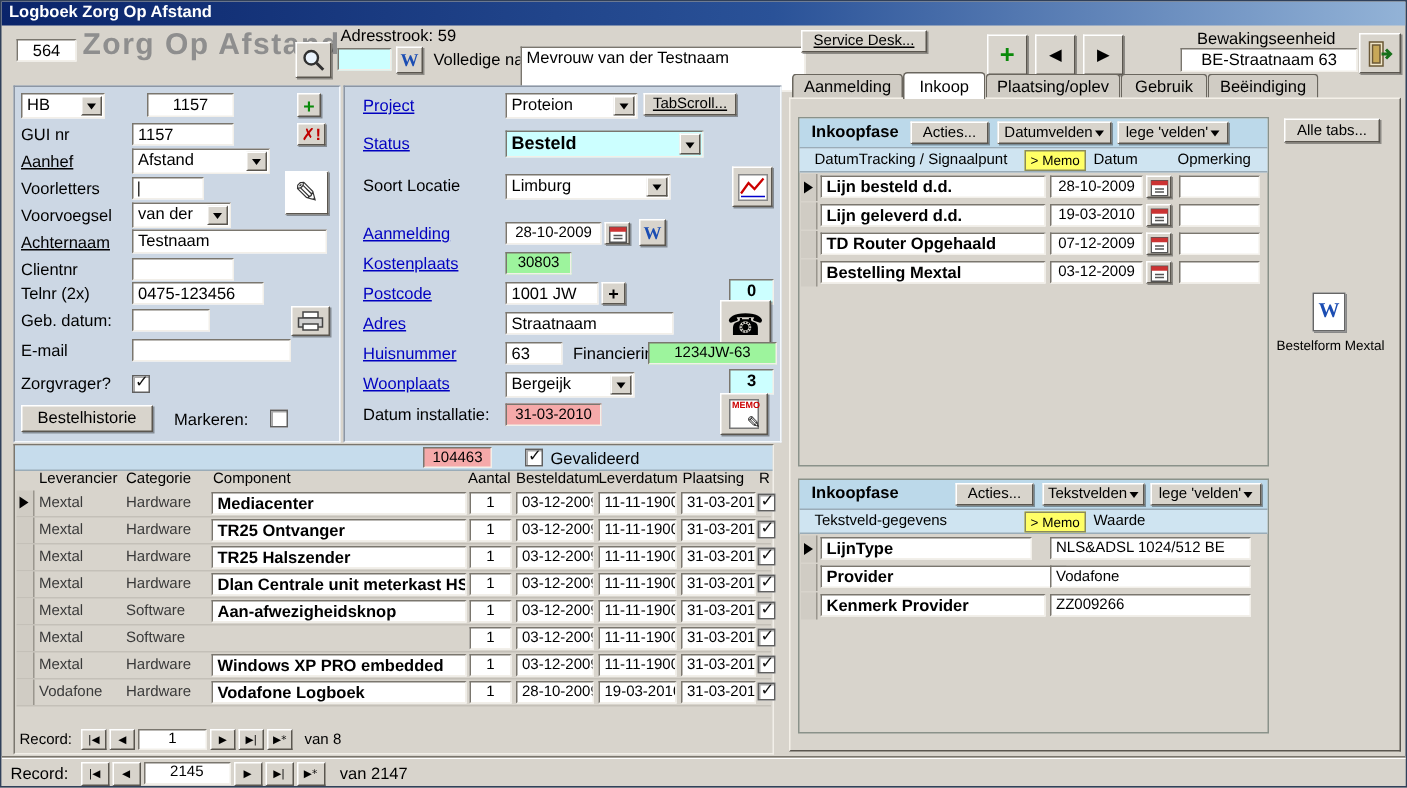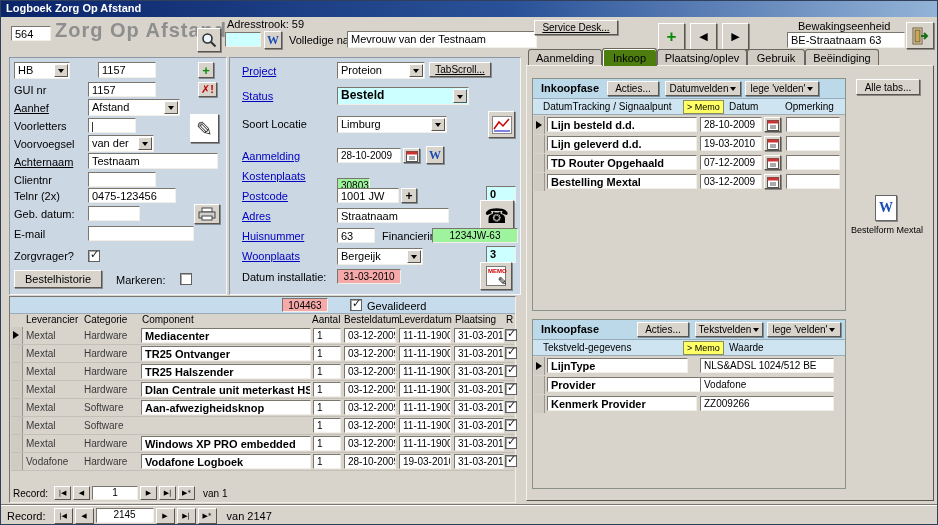--- a/index.html
+++ b/index.html
@@ -14,41 +14,41 @@
   .f{position:absolute;background:#fff;border:1px solid;border-color:#7a766e #f2efe9 #f2efe9 #7a766e;
     padding:1px 3px;font-size:11px;line-height:1.15;overflow:hidden;white-space:nowrap}
   .lbl{position:absolute;white-space:nowrap;font-size:11px}
   .sm{font-size:10px}
   .link{color:#0000c0;text-decoration:underline}
   .ulbl{text-decoration:underline}
   .panel{position:absolute;background:#ccd7e4;border:1px solid;border-color:#8c96a4 #f4f8fc #f4f8fc #8c96a4}
   .cyanbg{background:#ccffff}
   .greenbg{background:#9df49d;text-align:center}
   .pinkbg{background:#f5a9a9;text-align:center}
-  .center{text-align:left}
+  .center{text-align:center}
   .bold{font-weight:bold}
   .cb{position:absolute;width:12px;height:12px;background:#fff;border:1px solid #606060;box-shadow:inset 1px 1px 0 #a8a8a8}
   .cb.checked::after{content:"✓";position:absolute;left:1px;top:-3px;font-size:11px;font-weight:bold;color:#101010}
   .combo{padding-right:17px}
   .dd{position:absolute;right:1px;top:1px;bottom:1px;width:14px;background:#d8d4cc;
     border:1px solid;border-color:#fff #5a564f #5a564f #fff;display:flex;align-items:center;justify-content:center}
   .dd::after{content:"";width:0;height:0;border:3px solid transparent;border-top:4px solid #000;margin-top:4px}
   .ddbtn::after{content:"";width:0;height:0;border:3px solid transparent;border-top:4px solid #000;margin-top:4px}
   .caret{display:inline-block;width:1px;height:10px;background:#333;vertical-align:middle}
   .plusg{color:#0a8a0a;font-weight:bold;font-size:17px;line-height:1}
   .plusk{color:#000;font-weight:bold;font-size:12px;line-height:1}
   .delx{color:#c00000;font-weight:bold;font-size:11px}
   .wsm{color:#1b4db3;font-weight:bold;font-size:12px;font-family:"Liberation Serif",serif}
   .navg{font-family:"DejaVu Sans",sans-serif;font-size:7px}
   .hdrarrow{font-family:"DejaVu Sans",sans-serif;font-size:11px}
   .apptitle{position:absolute;font-size:20px;font-weight:bold;color:#8e8e8e;letter-spacing:1px}
   
   .tab{position:absolute;top:48px;height:17px;background:#d0ccc4;border:1px solid #6a665e;border-bottom:none;
     border-radius:3px 3px 0 0;display:flex;align-items:center;justify-content:center;padding:0 6px;cursor:pointer}
-  .tab.active{background:#4d7c0f;top:47px;height:18px;z-index:6;box-shadow:inset 1px 0 0 #fff,inset 0 1px 0 #fff}
+  .tab.active{background:#ffffff;top:47px;height:18px;z-index:6;box-shadow:inset 1px 0 0 #fff,inset 0 1px 0 #fff}
   .tabpage{position:absolute;left:525px;top:64px;width:408px;height:436px;background:#d8d4cc;
     border:1px solid;border-color:#f4f0e8 #5a564f #5a564f #f4f0e8;z-index:2}
   
   .sect{position:absolute;border:1px solid #8a928a;background:#d8d4cc;z-index:3}
   .shead{position:absolute;left:0;top:0;right:0;height:20px;background:#bcd9ea;border-bottom:1px solid #9aacb8}
   .ssub{position:absolute;left:0;top:20px;right:0;height:16px;background:#cfe4f1;border-bottom:1px solid #9aacb8}
   .memobtn{position:absolute;background:#ffff66;border:1px solid #8a8a5a;font-size:9px;padding:0 3px;line-height:12px;cursor:pointer}
   .irow{position:relative;height:19px}
   .irow .isel{position:absolute;left:0;top:0;width:11px;height:18px;background:#d0ccc4;border-right:1px solid #9a968e}
   .irow.current .isel::after{content:"";position:absolute;left:2px;top:5px;width:0;height:0;
@@ -89,21 +89,21 @@
       <circle cx="6.5" cy="6.5" r="4.5" fill="#eaf4fd" stroke="#303030" stroke-width="1.6"></circle>
       <line x1="10" y1="10" x2="14.5" y2="14.5" stroke="#303030" stroke-width="2"></line>
     </svg>
   </button>
   <span class="f cyanbg" style="left:224px;top:31px;width:36px;height:15px"></span>
   <button class="b" style="left:263px;top:30px;width:18px;height:18px">
     <span class="wsm">W</span>
   </button>
   <span class="lbl" style="left:226px;top:17px">Adresstrook:  59</span>
   <span class="lbl" style="left:288px;top:33px">Volledige naam:</span>
-  <span class="f" style="left:346px;top:30px;width:190px;height:17px">Mevrouw van der Testnaam</span>
+  <span class="f" style="left:346px;top:30px;width:190px;height:30px">Mevrouw van der Testnaam</span>
   <button class="b ulbl sm" style="left:533px;top:19px;width:84px;height:15px">Service Desk...</button>
   <button class="b" style="left:657px;top:22px;width:27px;height:27px">
     <span class="plusg">+</span>
   </button>
   <button class="b" style="left:689px;top:22px;width:27px;height:27px">
     <span class="hdrarrow">◀</span>
   </button>
   <button class="b" style="left:721px;top:22px;width:27px;height:27px">
     <span class="hdrarrow">▶</span>
   </button>
@@ -216,21 +216,21 @@
         <rect x="0.5" y="1.5" width="11" height="3" fill="#c33"></rect>
         <line x1="3" y1="7" x2="9" y2="7" stroke="#555"></line>
           <line x1="3" y1="9" x2="9" y2="9" stroke="#555"></line>
       </svg>
     </button>
     <button class="b" style="left:196px;top:88px;width:18px;height:18px">
       <span class="wsm">W</span>
     </button>
 
     <span class="lbl link" style="left:12px;top:112px">Kostenplaats</span>
-    <span class="f greenbg sm" style="left:107px;top:120px;width:33px;height:15px">30803</span>
+    <span class="f greenbg sm" style="left:107px;top:110px;width:44px;height:15px">30803</span>
 
     <span class="lbl link" style="left:12px;top:132px">Postcode</span>
     <span class="f" style="left:107px;top:130px;width:62px;height:15px">1001 JW</span>
     <button class="b" style="left:171px;top:130px;width:16px;height:15px">
       <span class="plusk">+</span>
     </button>
     <span class="f cyanbg center bold" style="left:256px;top:128px;width:30px;height:17px">0</span>
 
     <span class="lbl link" style="left:12px;top:152px">Adres</span>
     <span class="f" style="left:107px;top:150px;width:112px;height:15px">Straatnaam</span>
@@ -366,21 +366,21 @@
         </div>
     </div>
     <div class="recnav" style="position:absolute;left:3px;top:189px">
       <span class="sm" style="margin-right:4px">Record:</span>
       <button class="b navg">|◀</button>
       <button class="b navg">◀</button>
       <span class="f">1</span>
       <button class="b navg">▶</button>
       <button class="b navg">▶|</button>
       <button class="b navg">▶*</button>
-      <span class="sm" style="margin-left:6px">van 1</span>
+      <span class="sm" style="margin-left:6px">van 8</span>
     </div>
   </div>
 
   <span class="tab" style="left:527px;width:74px">Aanmelding</span>
   <span class="tab active" style="left:601px;width:55px">Inkoop</span>
   <span class="tab" style="left:656px;width:90px">Plaatsing/oplev</span>
   <span class="tab" style="left:746px;width:58px">Gebruik</span>
   <span class="tab" style="left:804px;width:74px">Beëindiging</span>
   <div class="tabpage"></div>
 

